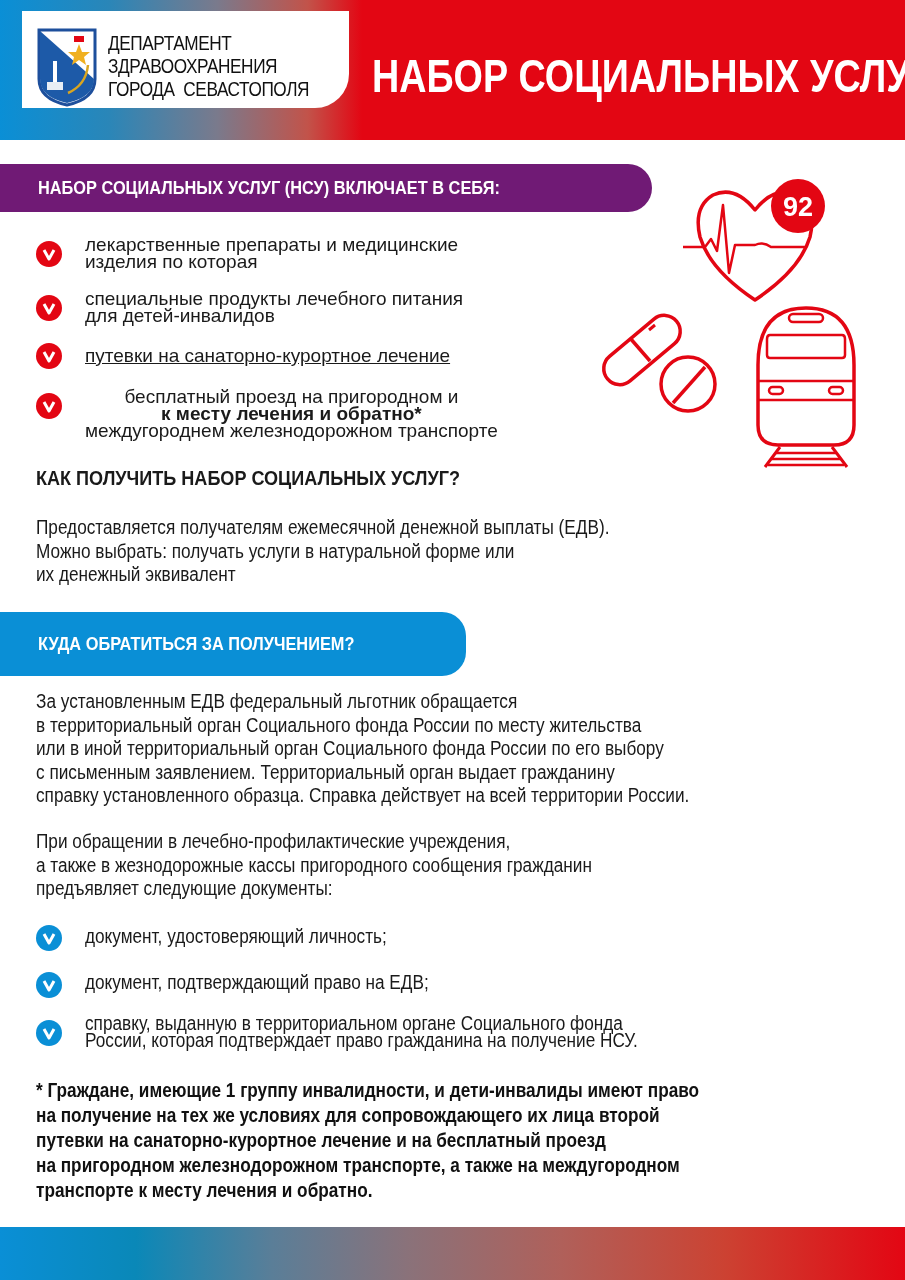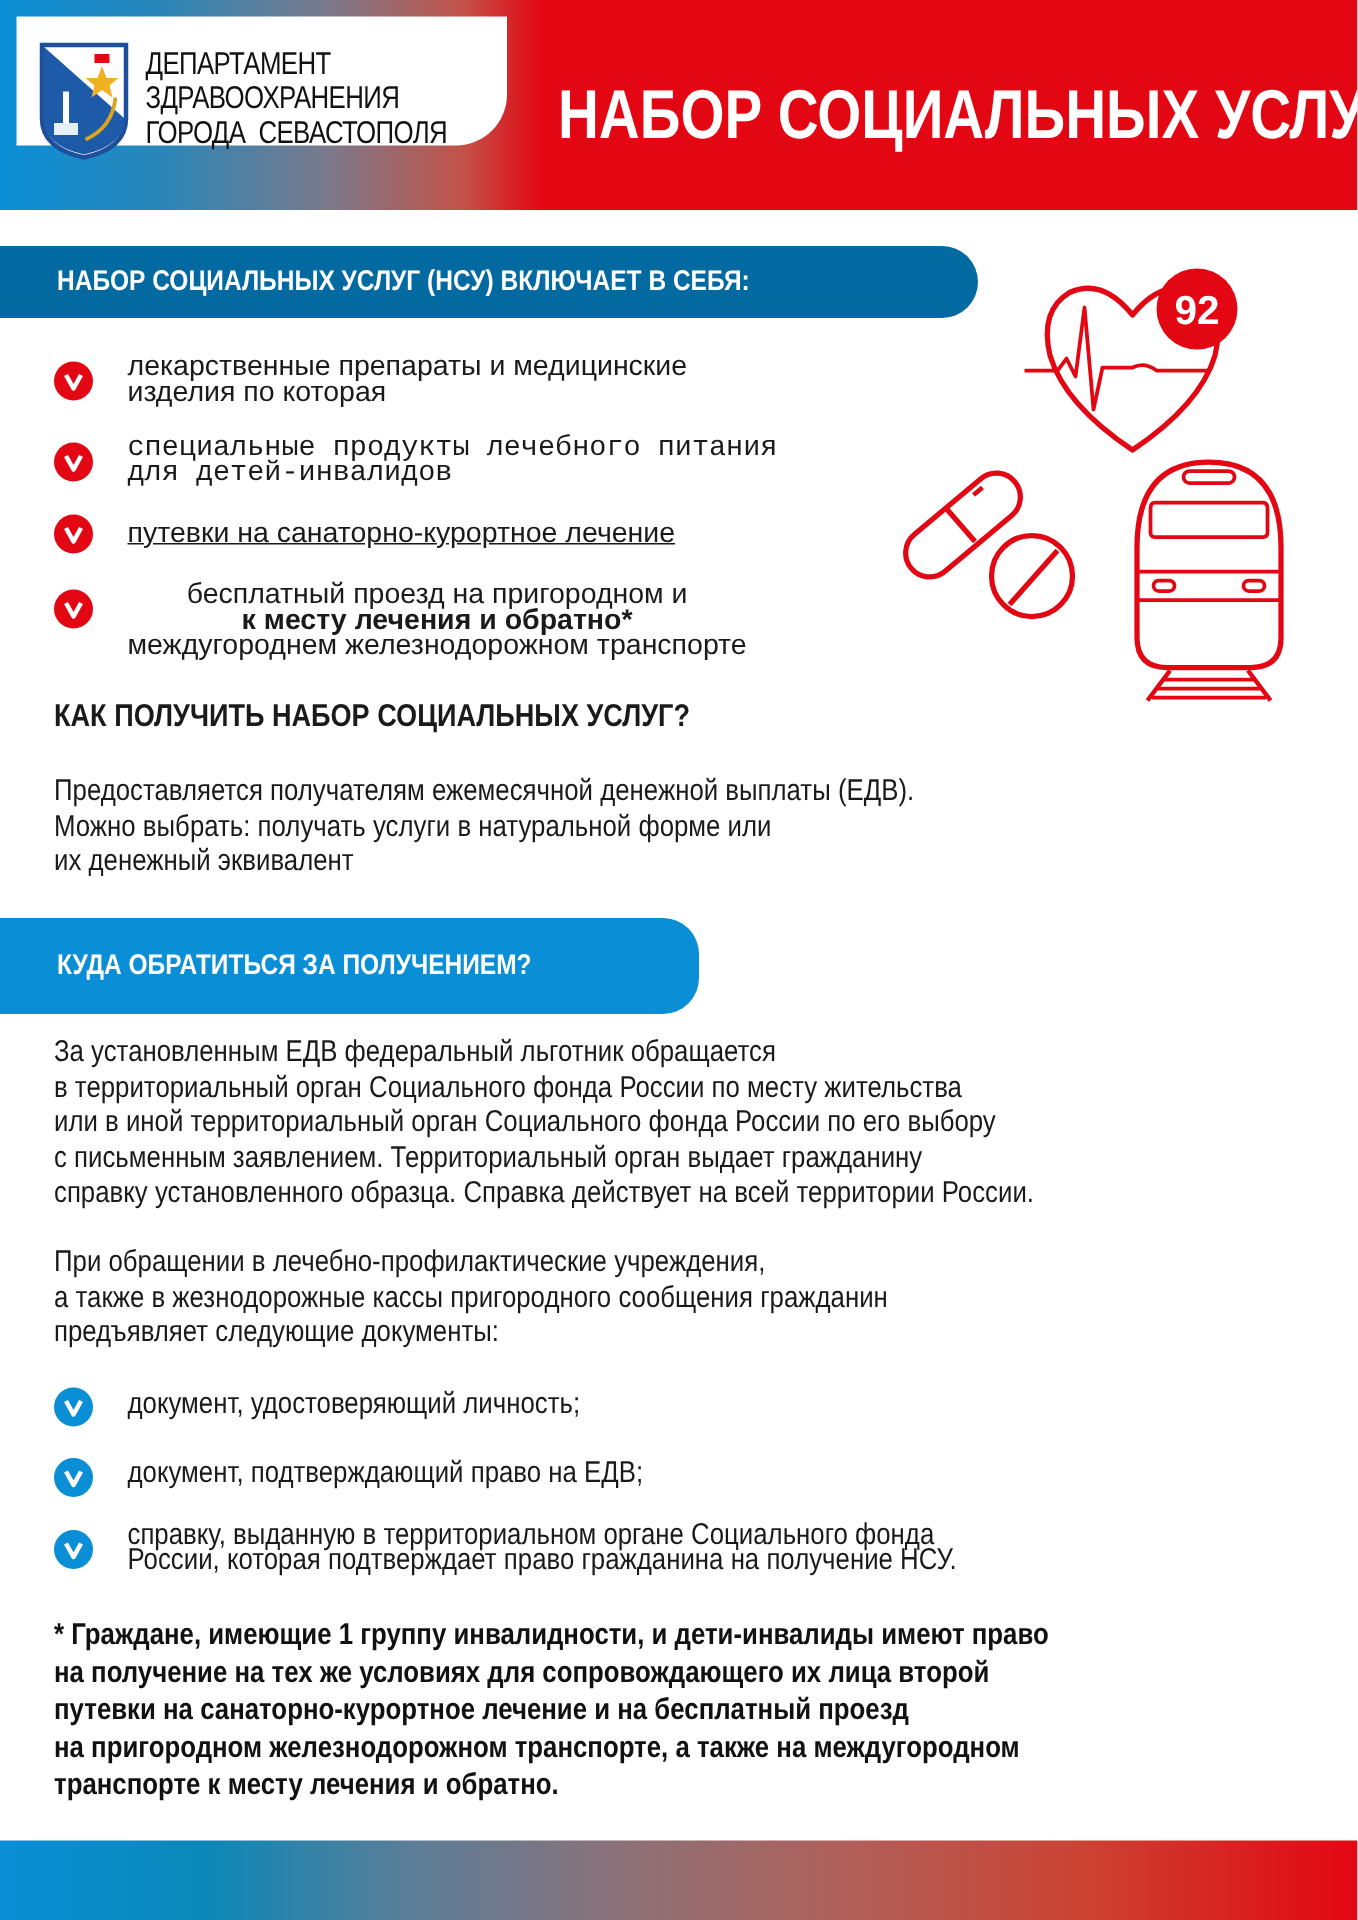--- a/index.html
+++ b/index.html
@@ -4,42 +4,42 @@
 <style>
   * { box-sizing: border-box; margin: 0; padding: 0; }
   html, body { width: 905px; height: 1280px; background: #ffffff; overflow: hidden; }
   body { position: relative; font-family: "Liberation Sans", sans-serif; color: #1a1a1a; }
 
   .header-band {
     position: absolute; left: 0; top: 0; width: 905px; height: 140px;
     background: linear-gradient(90deg, #0a8fd6 0%, #2a86b8 12%, #7a7a8c 24%, #c2534a 34%, #e30613 40%, #e30613 100%);
   }
   .logo-card {
-    position: absolute; left: 11px; top: 11px; width: 327px; height: 86px;
+    position: absolute; left: 22px; top: 11px; width: 327px; height: 97px;
     background: #ffffff; border-radius: 0 0 34px 0;
   }
   .crest { position: absolute; left: 14px; top: 16px; width: 62px; height: 80px; }
   .dept-text {
     position: absolute; left: 86px; top: 20px; width: 240px;
     font-family: "Liberation Sans Narrow", "Liberation Sans", sans-serif;
     font-size: 21px; line-height: 23px; color: #111; letter-spacing: -0.5px;
     transform: scaleX(0.82); transform-origin: left top; text-transform: uppercase;
   }
   .main-title {
     position: absolute; left: 372px; top: 50px; width: 520px;
     color: #ffffff; font-weight: bold; font-size: 46px; line-height: 52px;
     transform: scaleX(0.82); transform-origin: left top; white-space: nowrap;
   }
 
   .pill {
     position: absolute; left: 0; color: #fff; font-weight: bold;
     border-radius: 0 24px 24px 0; display: flex; align-items: center;
     padding-left: 38px; white-space: nowrap;
   }
-  .pill-red { top: 164px; width: 652px; height: 48px; background: #0369a1; font-size: 19px; }
+  .pill-red { top: 164px; width: 652px; height: 48px; background: #701a75; font-size: 19px; }
   .pill-blue { top: 612px; width: 466px; height: 64px; background: #0a8fd6; font-size: 19px; }
 
   .list { position: absolute; left: 36px; }
   .list-item { position: absolute; left: 0; display: flex; }
   .check {
     position: absolute; left: 0; width: 26px; height: 26px; border-radius: 50%;
     display: flex; align-items: center; justify-content: center;
   }
   .check svg { width: 14px; height: 14px; }
   .check-red { background: #e30613; }
@@ -99,21 +99,21 @@
       <div>лекарственные препараты и медицинские</div>
       <div>изделия по которая</div>
     </div>
   </div>
   <div class="list-item" style="top:54px;">
     <span class="check check-red" style="top:5px;">
         <svg viewBox="0 0 14 14">
           <path d="M2 3 L7 12 L12 3" stroke="#fff" stroke-width="3" fill="none" stroke-linejoin="round"></path>
         </svg>
       </span>
-    <div class="item-text" style="top:0;font-family:Liberation Mono, monospace;">
+    <div class="item-text" style="top:0;">
       <div>специальные продукты лечебного питания</div>
       <div>для детей-инвалидов</div>
     </div>
   </div>
   <div class="list-item" style="top:111px;">
     <span class="check check-red" style="top:-4px;">
         <svg viewBox="0 0 14 14">
           <path d="M2 3 L7 12 L12 3" stroke="#fff" stroke-width="3" fill="none" stroke-linejoin="round"></path>
         </svg>
       </span>

